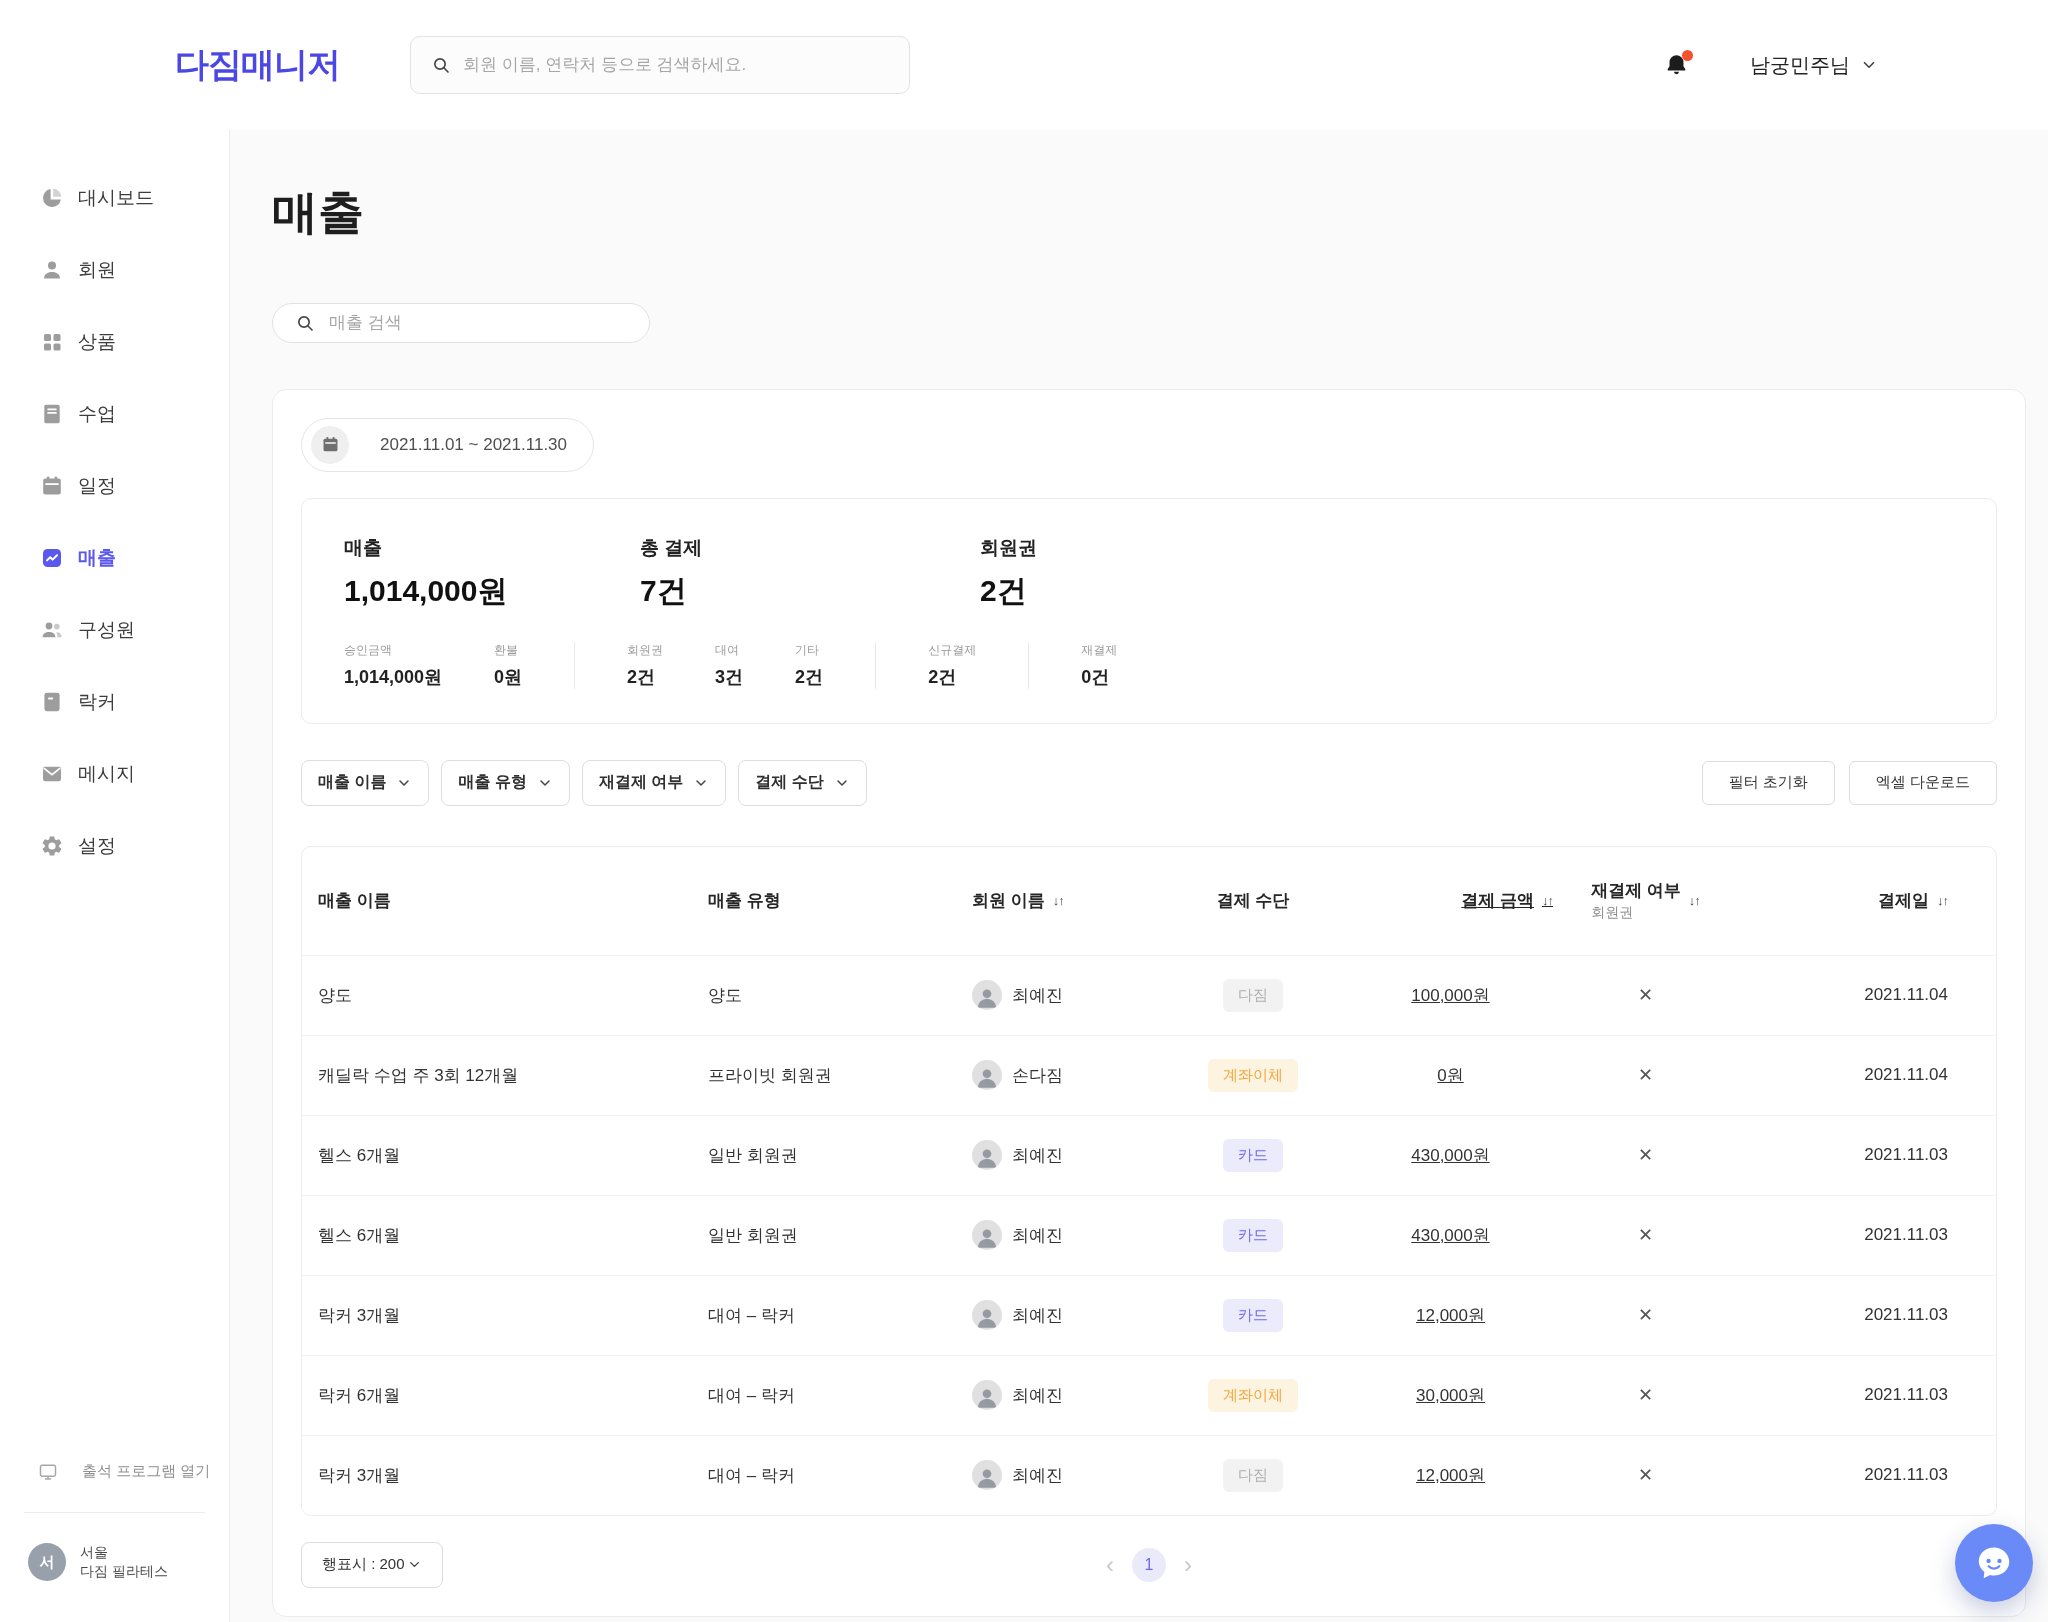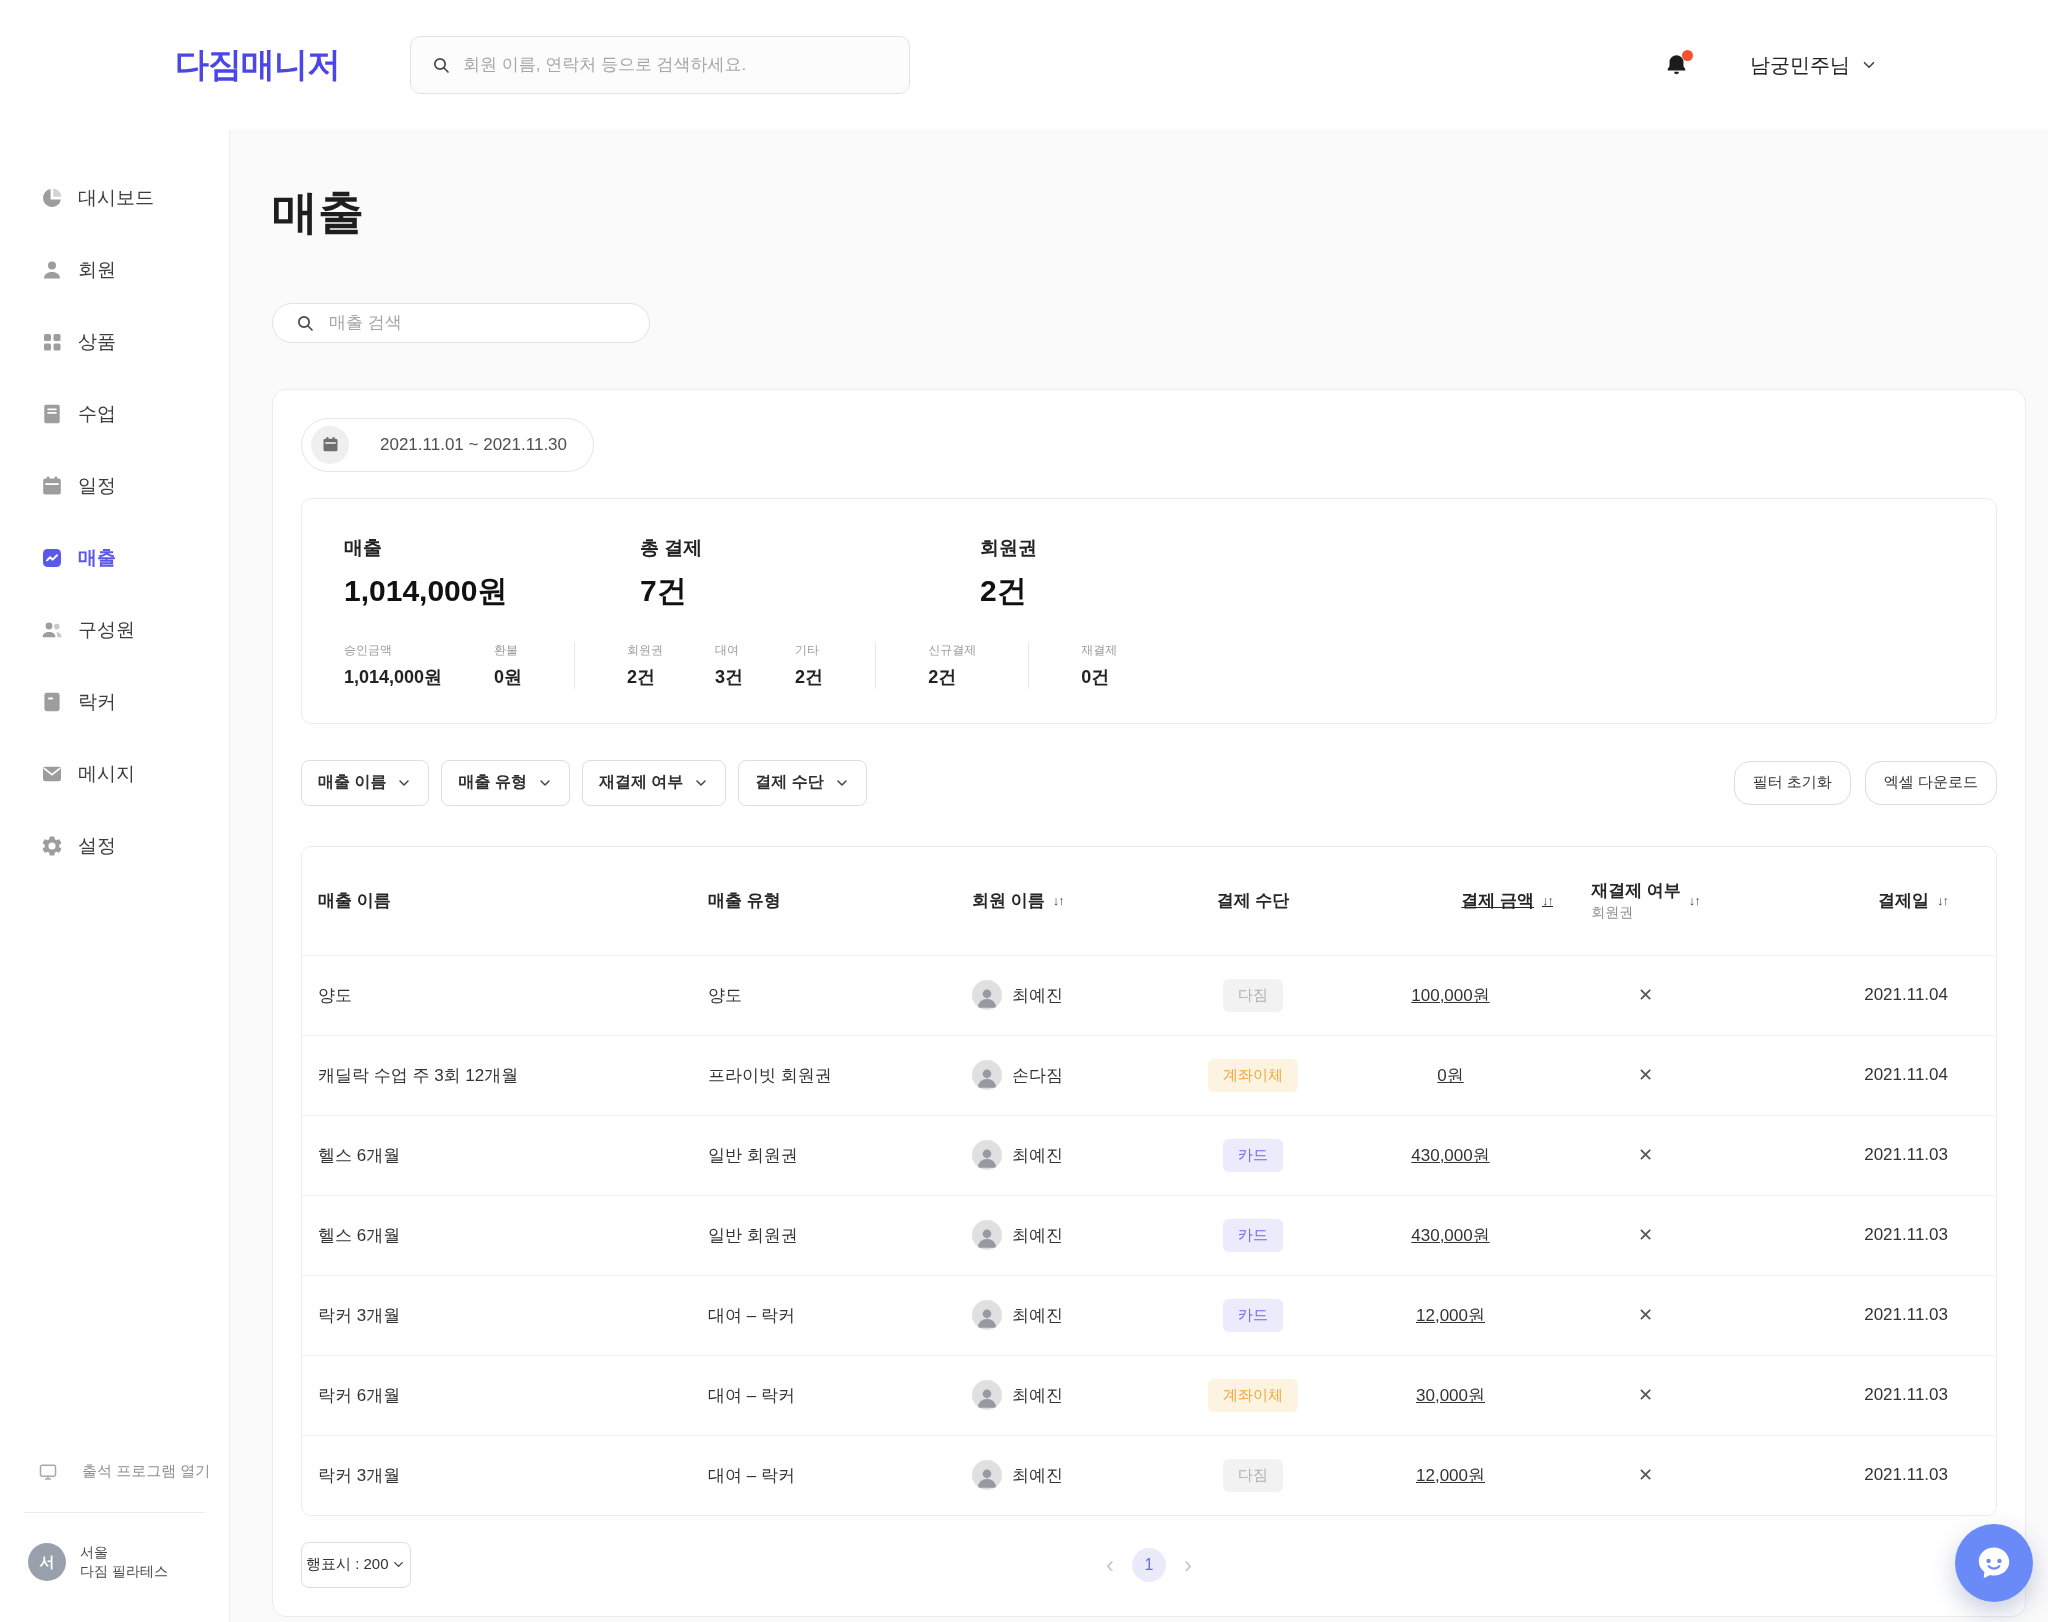--- a/index.html
+++ b/index.html
@@ -54,21 +54,21 @@
   .substats-row{display:flex;align-items:center;margin-top:30px;gap:52px;}
   .substat{min-width:max-content;}
   .substat.with-divider{padding-right:52px;border-right:1px solid #e9e9e9;}
   .substat-label{font-size:12px;color:#9b9b9b;}
   .substat-value{margin-top:6px;font-size:18px;font-weight:700;color:#222;}
 
   .filter-row{margin-top:36px;display:flex;align-items:center;gap:14px;}
   .filter-dropdowns{display:flex;gap:12px;}
   .dropdown-btn{display:inline-flex;align-items:center;gap:10px;height:46px;border:1px solid #dedede;border-radius:8px;background:#fff;padding:0 16px;font-size:16px;font-weight:600;color:#2f2f2f;white-space:nowrap;}
   .spacer{flex:1;}
-  .ghost-btn{height:44px;border:1px solid #dcdcdc;border-radius:16px;background:#fff;padding:0 18px;font-size:15px;color:#333;white-space:nowrap;}
+  .ghost-btn{height:44px;border:1px solid #dcdcdc;border-radius:6px;background:#fff;padding:0 26px;font-size:15px;color:#333;white-space:nowrap;}
 
   
   .table-box{margin-top:40px;border:1px solid #ececec;border-radius:10px;overflow:hidden;background:#fff;}
   .thead,.trow{display:grid;grid-template-columns:406px 264px 186px 190px 215px 165px 1fr;align-items:center;}
   .thead{height:108px;}
   .th{font-size:17px;font-weight:700;color:#262626;display:flex;align-items:center;gap:8px;}
   .th-name{padding-left:16px;}
   .th-method{justify-content:center;}
   .th-amount{justify-content:flex-end;padding-right:10px;text-decoration:underline;}
   .th-rebill{justify-content:center;}
@@ -84,21 +84,21 @@
   .td-amount{text-align:center;padding-right:10px;text-decoration:underline;}
   .td-rebill{text-align:center;color:#555;font-size:18px;}
   .td-date{text-align:right;padding-right:48px;}
   .badge{display:inline-block;padding:7px 15px;border-radius:6px;font-size:15px;white-space:nowrap;}
   .badge.variant-dajim{background:var(--badge-dajim-bg,#F2F2F2);color:var(--badge-dajim-text,#AFAFAF);}
   .badge.variant-transfer{background:var(--badge-transfer-bg,#FCF3E1);color:var(--badge-transfer-text,#F1A63C);}
   .badge.variant-card{background:var(--badge-card-bg,#EBEBFC);color:var(--badge-card-text,#6B68F0);}
   .avatar{width:30px;height:30px;border-radius:50%;background:#e0e0e0;overflow:hidden;display:inline-flex;align-items:flex-end;justify-content:center;flex-shrink:0;}
 
   .card-footer{margin-top:26px;display:flex;align-items:center;position:relative;}
-  .rows-btn{display:inline-flex;align-items:center;gap:2px;height:46px;border:1px solid #dcdcdc;border-radius:8px;background:#fff;padding:0 4px;font-size:15px;color:#333;}
+  .rows-btn{display:inline-flex;align-items:center;gap:2px;height:46px;border:1px solid #dcdcdc;border-radius:8px;background:#fff;padding:0 20px;font-size:15px;color:#333;}
   .pagination{position:absolute;left:50%;transform:translateX(-50%);display:flex;align-items:center;gap:14px;}
   .page-arrow{color:#c8c8c8;font-size:24px;line-height:1;padding:0 4px;cursor:pointer;}
   .page-num{width:34px;height:34px;border-radius:50%;background:#eaeafb;color:#6b68f0;font-size:16px;display:flex;align-items:center;justify-content:center;cursor:pointer;}
 
   .chat-fab{position:fixed;right:15px;bottom:20px;width:78px;height:78px;border-radius:50%;background:var(--chat-button,#6A8BF7);display:flex;align-items:center;justify-content:center;box-shadow:0 10px 24px rgba(40,60,130,.25);cursor:pointer;z-index:10;}
 </style>
 </head>
 <body>
 
 <header class="topbar">

